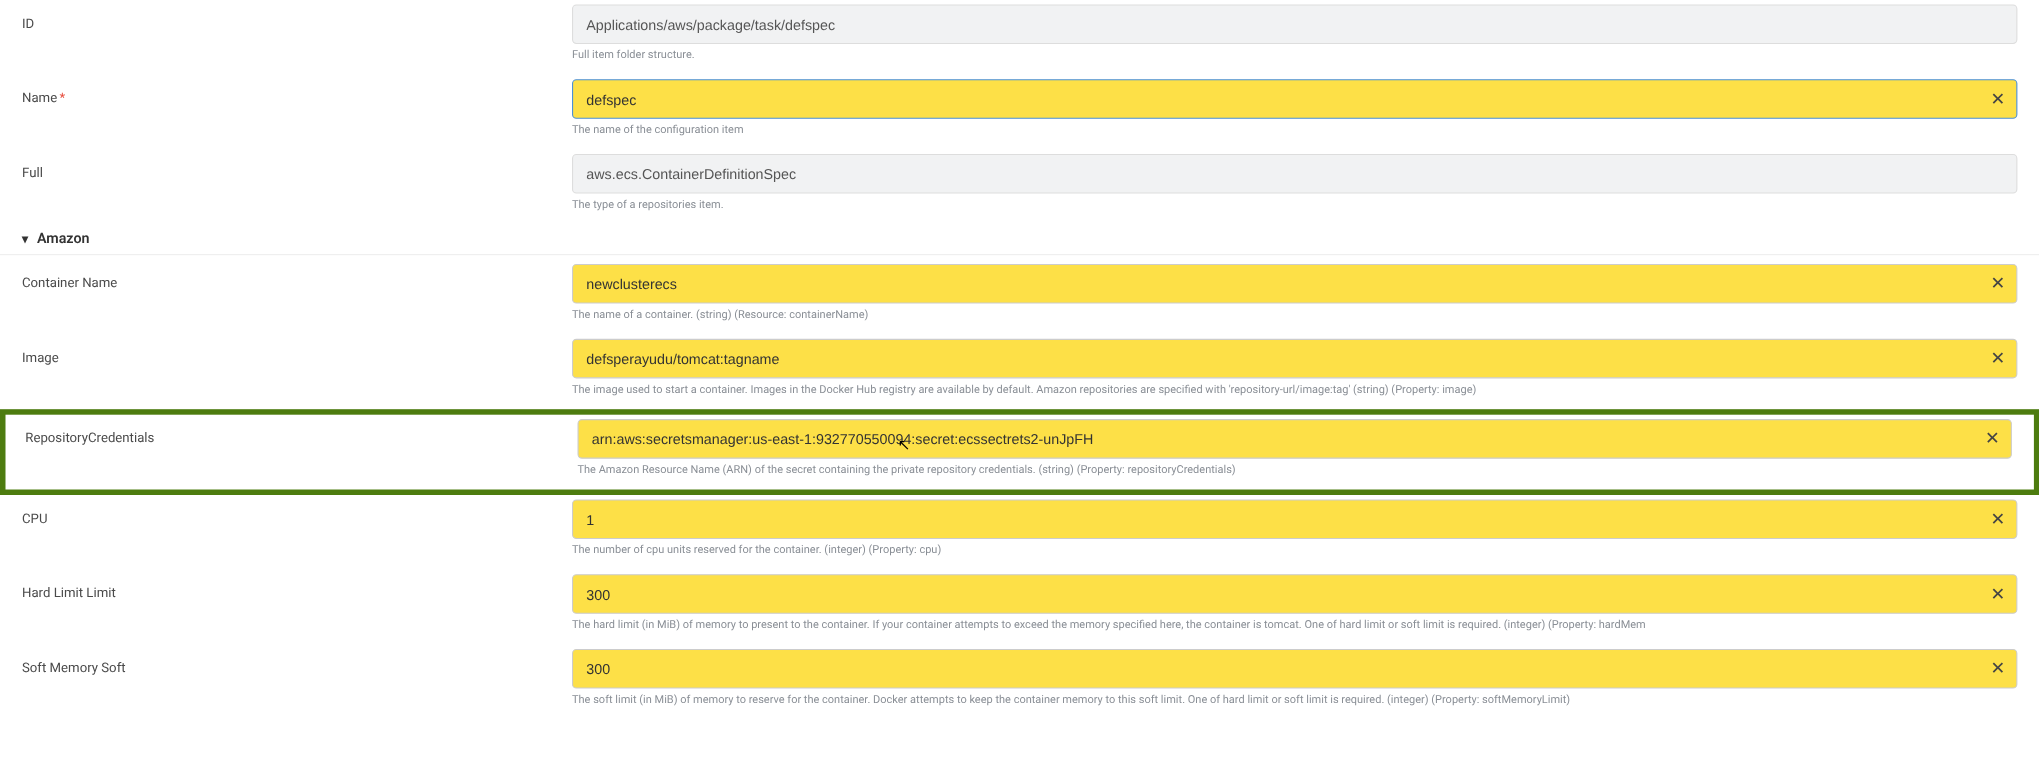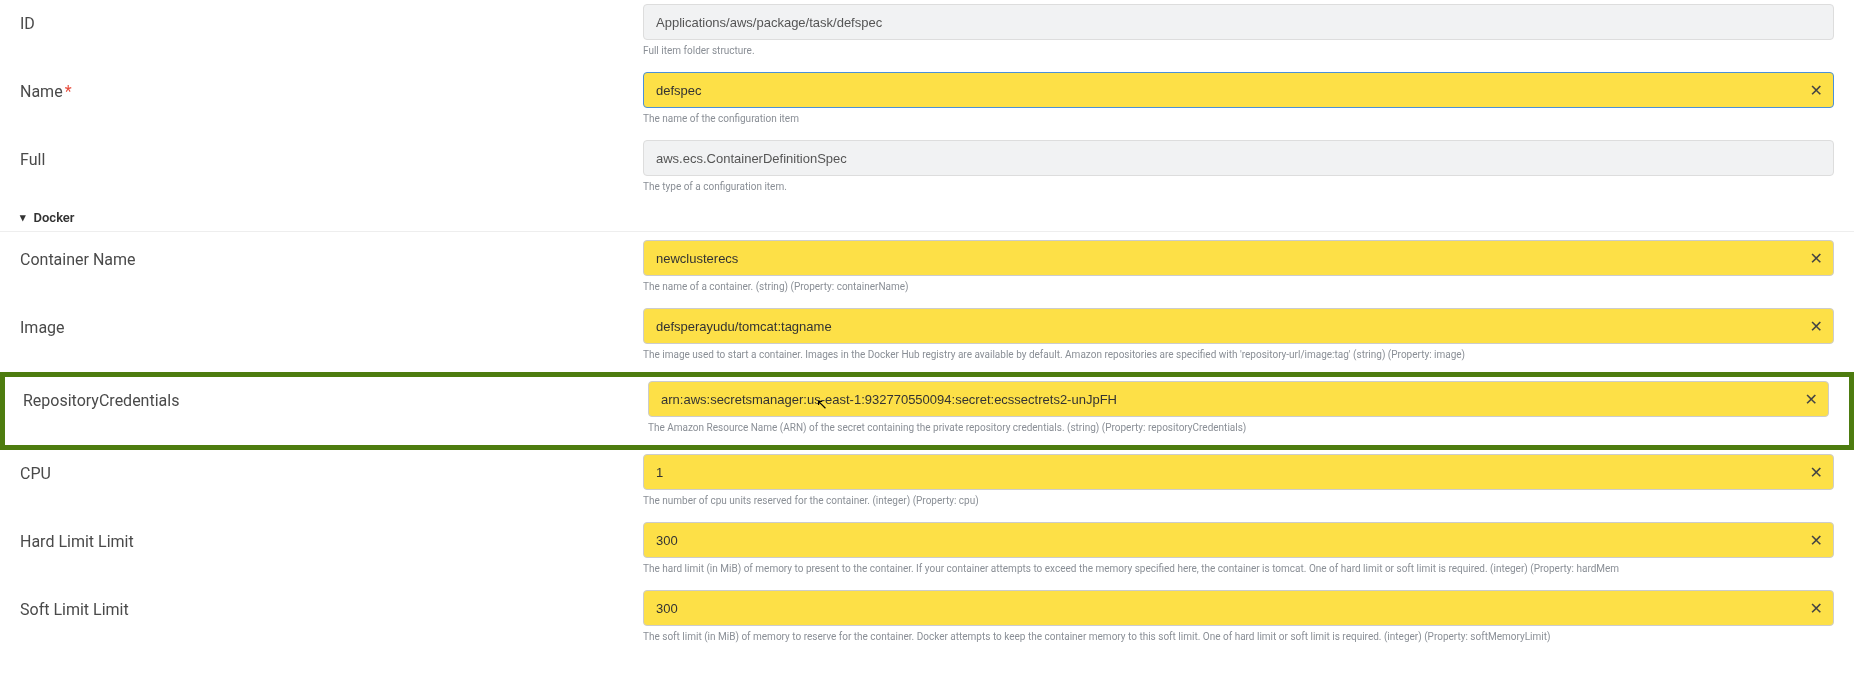--- a/index.html
+++ b/index.html
@@ -8,24 +8,24 @@
       font-size: 13px;
       color: #333;
       background: #fff;
     }
     .form-row {
       display: flex;
       align-items: flex-start;
       padding: 4px 0;
     }
     .label-col {
-      width: 643px;
+      width: 520px;
       padding-left: 20px;
       padding-top: 10px;
-      font-size: 16px;
+      font-size: 12px;
       color: #4a4a4a;
     }
     .field-col {
       flex: 1;
       padding-right: 20px;
     }
     .required-asterisk {
       color: #e74c3c;
       margin-left: 2px;
     }
@@ -134,39 +134,39 @@
     <div class="help-text">The name of the configuration item</div>
   </div>
 </div>
 
 <div class="form-row">
   <div class="label-col">Full</div>
   <div class="field-col">
     <div class="input-wrap readonly">
       <input class="text-input" type="text" readonly="" value="aws.ecs.ContainerDefinitionSpec" style="">
     </div>
-    <div class="help-text">The type of a configuration item.</div>
+    <div class="help-text">The type of a repositories item.</div>
   </div>
 </div>
 
 <div class="section-header">
   <span class="chevron">▾</span>
-  <span>Docker</span>
+  <span>Amazon</span>
 </div>
 
 <div class="form-row">
   <div class="label-col">Container Name</div>
   <div class="field-col">
     <div class="input-wrap">
       <input class="text-input" type="text" value="newclusterecs" style="">
       <button class="clear-btn">
           <span>✕</span>
         </button>
     </div>
-    <div class="help-text">The name of a container. (string) (Property: containerName)</div>
+    <div class="help-text">The name of a container. (string) (Resource: containerName)</div>
   </div>
 </div>
 
 <div class="form-row">
   <div class="label-col">Image</div>
   <div class="field-col">
     <div class="input-wrap">
       <input class="text-input" type="text" value="defsperayudu/tomcat:tagname" style="">
       <button class="clear-btn">
           <span>✕</span>
@@ -209,21 +209,21 @@
       <input class="text-input" type="text" value="300" style="">
       <button class="clear-btn">
           <span>✕</span>
         </button>
     </div>
     <div class="help-text">The hard limit (in MiB) of memory to present to the container. If your container attempts to exceed the memory specified here, the container is tomcat. One of hard limit or soft limit is required. (integer) (Property: hardMem</div>
   </div>
 </div>
 
 <div class="form-row">
-  <div class="label-col">Soft Limit Limit</div>
+  <div class="label-col">Soft Memory Soft</div>
   <div class="field-col">
     <div class="input-wrap">
       <input class="text-input" type="text" value="300" style="">
       <button class="clear-btn">
           <span>✕</span>
         </button>
     </div>
     <div class="help-text">The soft limit (in MiB) of memory to reserve for the container. Docker attempts to keep the container memory to this soft limit. One of hard limit or soft limit is required. (integer) (Property: softMemoryLimit)</div>
   </div>
 </div>

